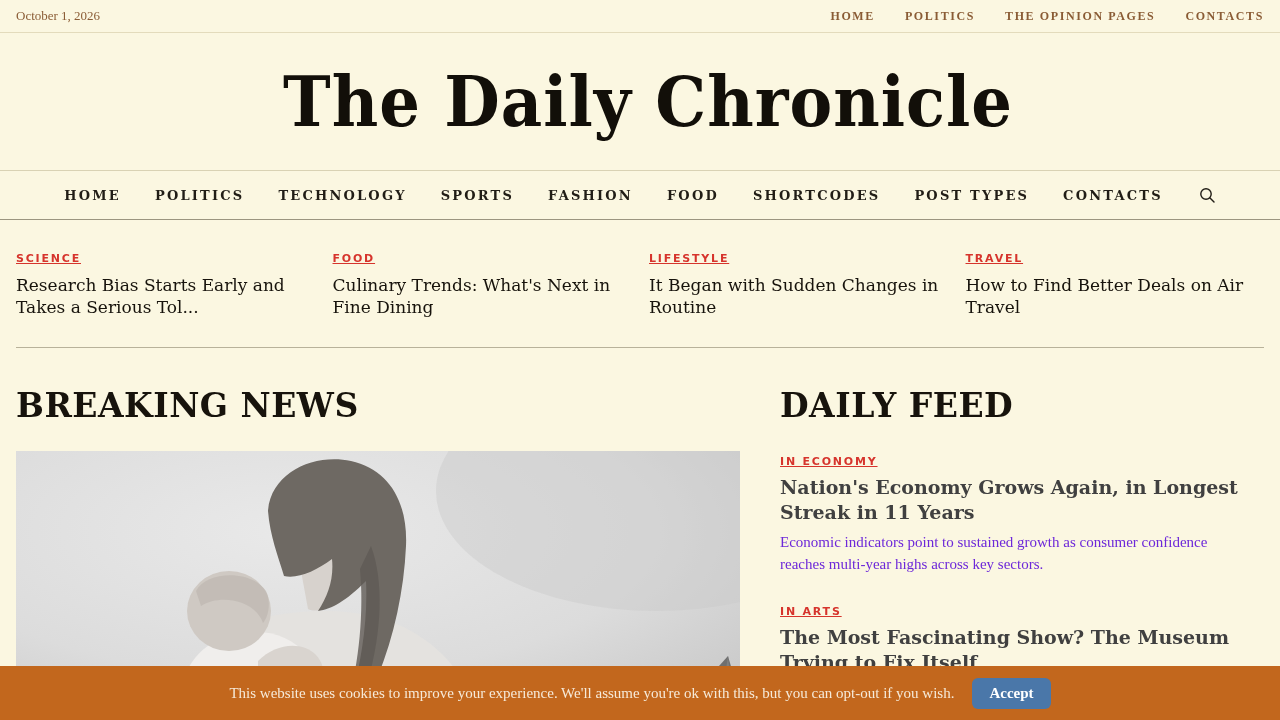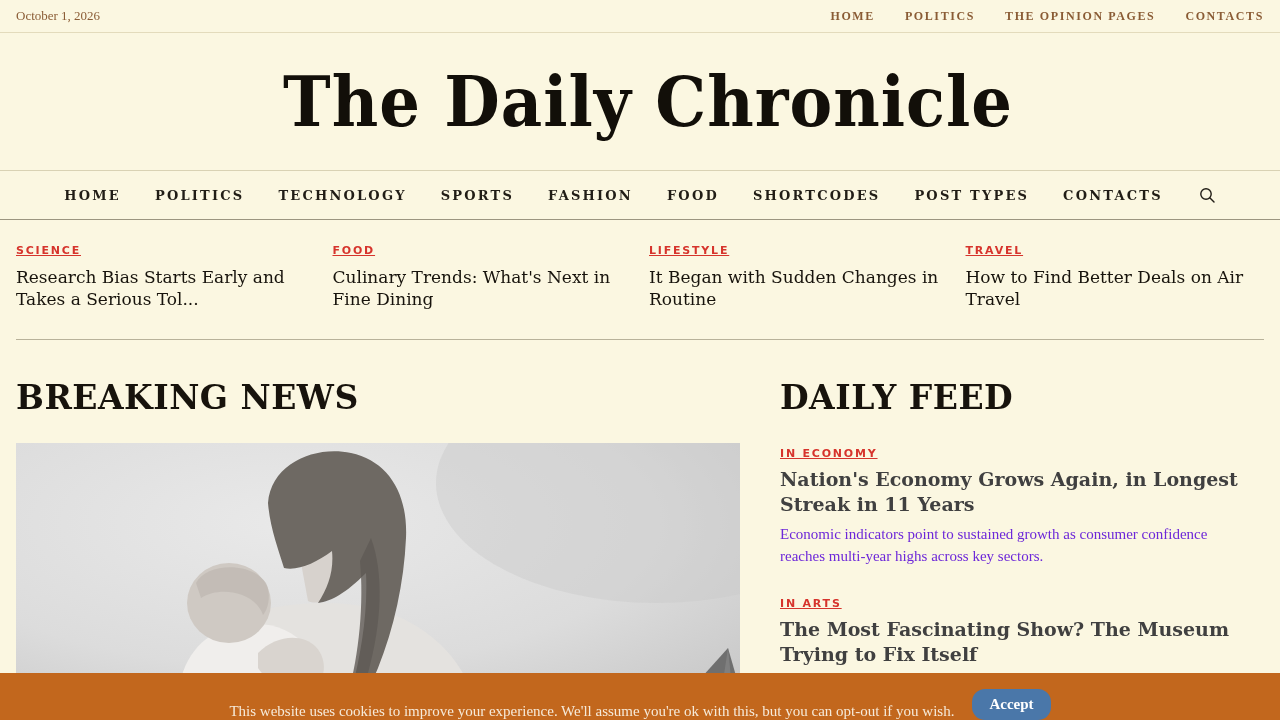--- a/index.html
+++ b/index.html
@@ -75,21 +75,21 @@
   .nav-search {
     display: flex;
     align-items: center;
     cursor: pointer;
     margin-left: 2px;
   }
   .nav-search svg { display: block; }
 
   
   .top-strip {
-    margin: 0 16px;
+    margin: 8px 16px;
     padding: 20px 0 28px 0;
     display: grid;
     grid-template-columns: repeat(4, 1fr);
     column-gap: 18px;
     border-bottom: 1px solid #b8b29a;
   }
   .cat-label {
     font-family: "DejaVu Sans", sans-serif;
     font-size: 11px;
     font-weight: bold;
@@ -150,37 +150,37 @@
     font-size: 15px;
     line-height: 1.42;
     color: #6d28d9;
     max-width: 472px;
   }
 
   
   .cookie-banner {
     position: fixed;
     left: 0; right: 0; bottom: 0;
-    height: 47px;
+    height: 54px;
     background: #c2671d;
     display: flex;
-    align-items: flex-end;
+    align-items: center;
     justify-content: center;
     gap: 18px;
     z-index: 10;
   }
   .cookie-message {
     color: #f6ead9;
     font-size: 15px;
   }
   .cookie-accept {
     background: #4a77a9;
     color: #ffffff;
     border: none;
-    border-radius: 13px;
+    border-radius: 6px;
     font-family: "Liberation Serif", serif;
     font-size: 15px;
     font-weight: bold;
     padding: 7px 17px;
     cursor: pointer;
   }
 </style>
 </head>
 <body>
 

